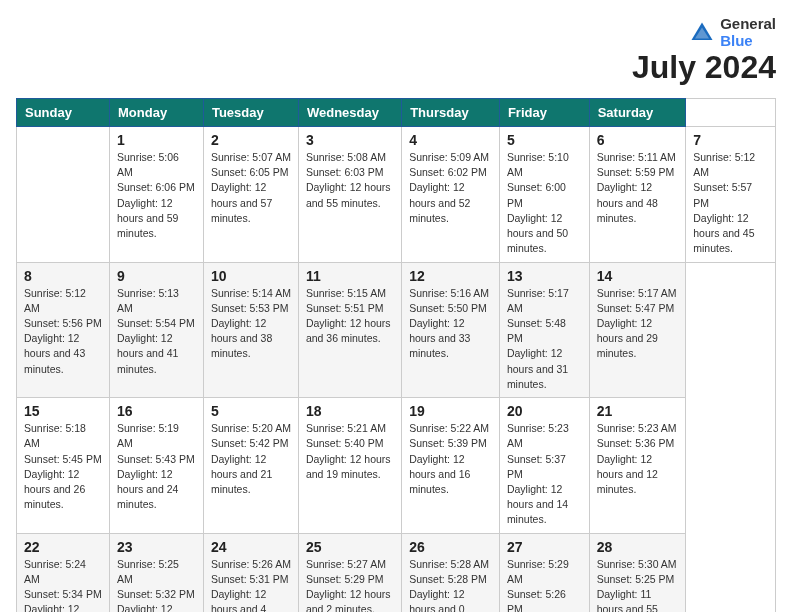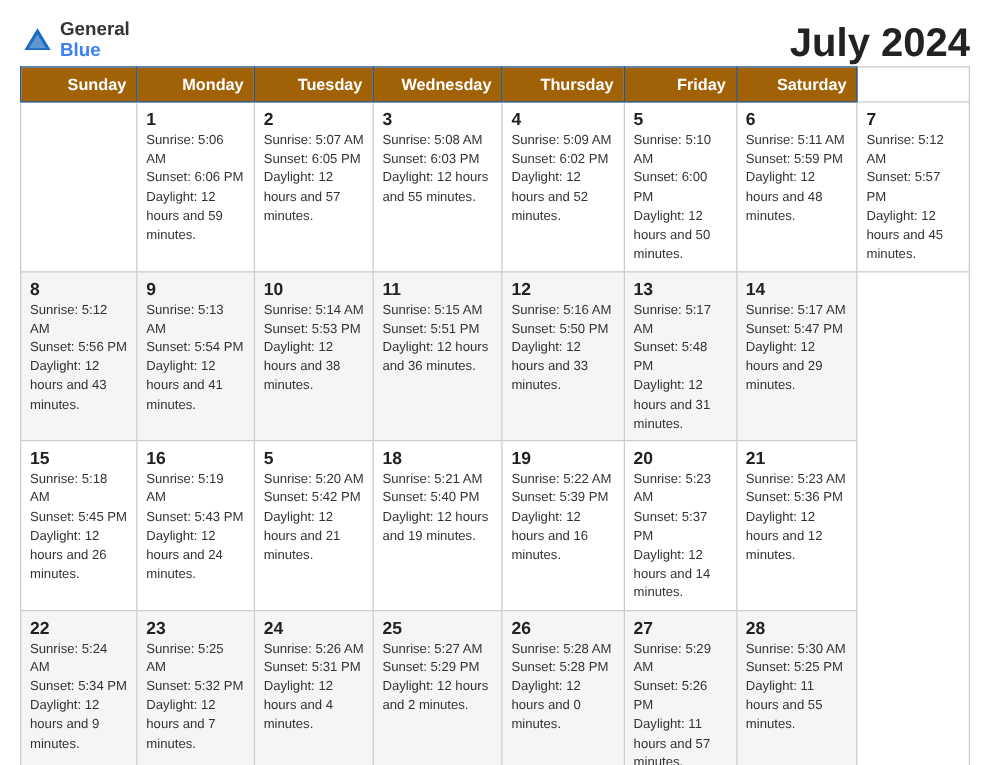--- a/index.html
+++ b/index.html
@@ -6,21 +6,23 @@
     body {
       font-family: Arial, sans-serif;
       background: #fff;
       width: 792px;
       min-height: 612px;
       padding: 16px;
     }
     .header {
       display: flex;
       justify-content: space-between;
-      align-items: flex-start;
+      align-items: flex-end;
+      margin-bottom: 12px;
+      flex-direction: column;
     }
     .logo {
       display: flex;
       align-items: center;
       gap: 4px;
     }
     .logo-text {
       display: flex;
       flex-direction: column;
       line-height: 1.1;
@@ -50,25 +52,25 @@
     .location {
       font-size: 15px;
       color: #444;
     }
     .calendar {
       width: 100%;
       border-collapse: collapse;
       border: 1px solid #ccc;
     }
     .calendar th {
-      background: #a16207;
+      background: #0f766e;
       color: #fff;
       font-size: 13px;
       font-weight: bold;
-      text-align: right;
+      text-align: left;
       padding: 6px 8px;
       border: 1px solid #1e5a9a;
     }
     .calendar td {
       vertical-align: top;
       border: 1px solid #ccc;
       padding: 5px 7px;
       font-size: 11px;
       color: #333;
       width: 113px;

